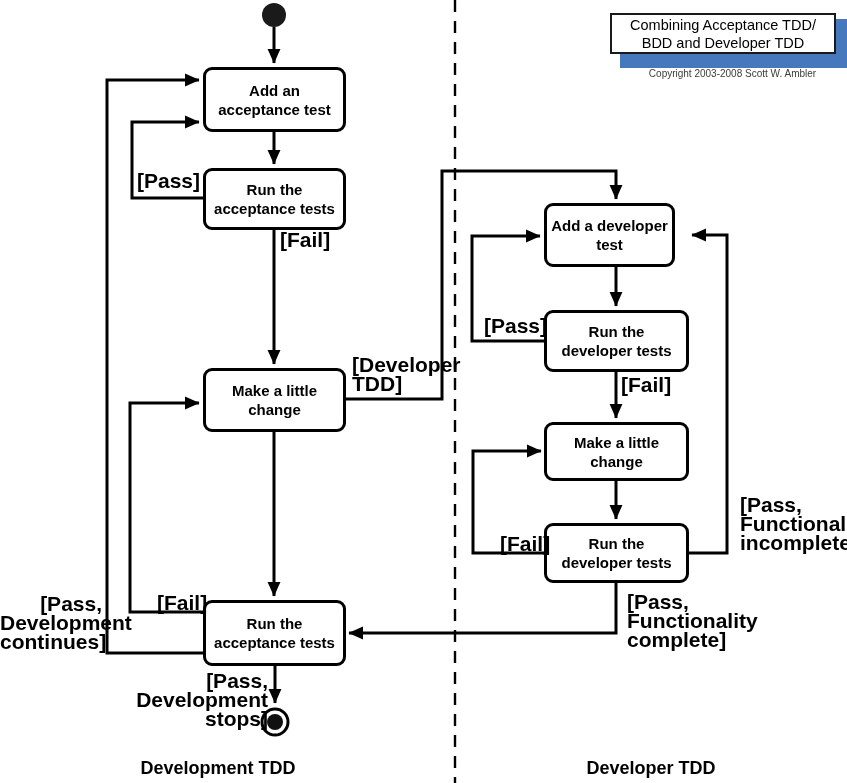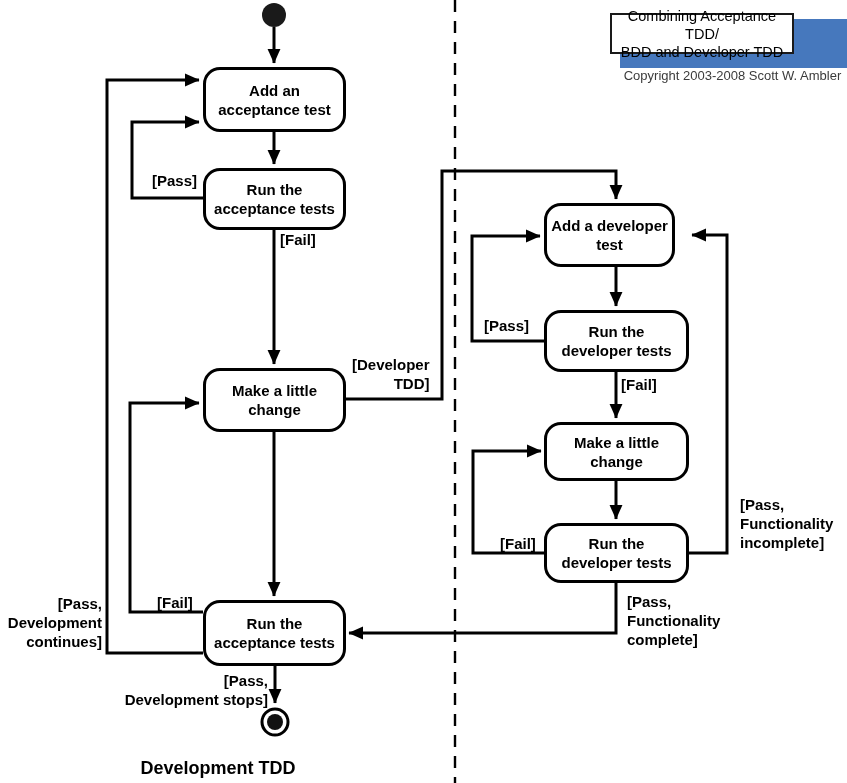--- a/index.html
+++ b/index.html
@@ -9,47 +9,47 @@
   }
   svg.wires { position:absolute; left:0; top:0; width:847px; height:783px; }
   svg.wires path.wire { fill:none; stroke:#000; stroke-width:3; }
   svg.wires line.dash { stroke:#000; stroke-width:2.4; stroke-dasharray:12 9; }
   svg.wires circle.start { fill:#1a1a1a; }
   svg.wires circle.end-outer { fill:#fff; stroke:#000; stroke-width:3; }
   svg.wires circle.end-inner { fill:#111; }
 
   .node {
     position:absolute; box-sizing:border-box;
-    border:3px solid #000; border-radius:17px; background:#fff;
+    border:3px solid #000; border-radius:9px; background:#fff;
     display:flex; align-items:center; justify-content:center;
     font-weight:bold; font-size:15px; line-height:19px; text-align:center;
     white-space:pre-line;
   }
   .elabel {
-    position:absolute; font-weight:bold; font-size:15px; line-height:19px;
+    position:absolute; font-weight:bold; font-size:21px; line-height:19px;
     white-space:pre-line;
   }
   .elabel.right { text-align:right; }
   .lane-label {
     position:absolute; font-weight:bold; font-size:18px; text-align:center;
     width:200px;
   }
   .title-shadow {
     position:absolute; left:620px; top:19px; width:227px; height:49px;
     background:#4678bd;
   }
   .title-box {
-    position:absolute; left:610px; top:13px; width:184px; height:41px;
+    position:absolute; left:610px; top:13px; width:226px; height:41px;
     box-sizing:border-box; background:#fff; border:2px solid #1a1a1a;
     display:flex; align-items:center; justify-content:center;
     font-size:14.5px; line-height:18px; text-align:center; white-space:pre-line;
   }
   .copyright {
     position:absolute; left:618px; top:68px; width:229px;
-    font-size:13px; text-align:center; color:#3b3b3b;
+    font-size:10px; text-align:center; color:#3b3b3b;
   }
 </style>
 </head>
 <body>
 
 <div class="stage">
 
   <svg class="wires" viewBox="0 0 847 783">
     <defs>
       <marker id="arr" markerWidth="5.4" markerHeight="5" refX="4.8" refY="2.5" orient="auto" markerUnits="strokeWidth">
@@ -99,21 +99,21 @@
 test</div>
   <div class="node" style="left:544px; top:310px; width:145px; height:62px;">Run the
 developer tests</div>
   <div class="node" style="left:544px; top:422px; width:145px; height:59px;">Make a little
 change</div>
   <div class="node" style="left:544px; top:523px; width:145px; height:60px;">Run the
 developer tests</div>
 
   <div class="elabel right" style="left:137px; top:171px; width:60px;">[Pass]</div>
   <div class="elabel" style="left:280px; top:230px;">[Fail]</div>
-  <div class="elabel" style="left:352px; top:355px;text-align:right;">[Developer
+  <div class="elabel" style="left:352px; top:355px;">[Developer
 TDD]</div>
   <div class="elabel" style="left:484px; top:316px;">[Pass]</div>
   <div class="elabel" style="left:621px; top:375px;">[Fail]</div>
   <div class="elabel" style="left:500px; top:534px;">[Fail]</div>
   <div class="elabel" style="left:740px; top:495px;">[Pass,
 Functionality
 incomplete]</div>
   <div class="elabel" style="left:627px; top:592px;">[Pass,
 Functionality
 complete]</div>
@@ -123,14 +123,15 @@
 continues]</div>
   <div class="elabel right" style="left:106px; top:671px; width:162px;">[Pass,
 Development stops]</div>
 
   <div class="title-shadow"></div>
   <div class="title-box">Combining Acceptance TDD/
 BDD and Developer TDD</div>
   <div class="copyright">Copyright 2003-2008 Scott W. Ambler</div>
 
   <div class="lane-label" style="left:118px; top:758px;">Development TDD</div>
+  <div class="lane-label" style="left:551px; top:758px;">Developer TDD</div>
 
 </div>
 
 </body></html>

